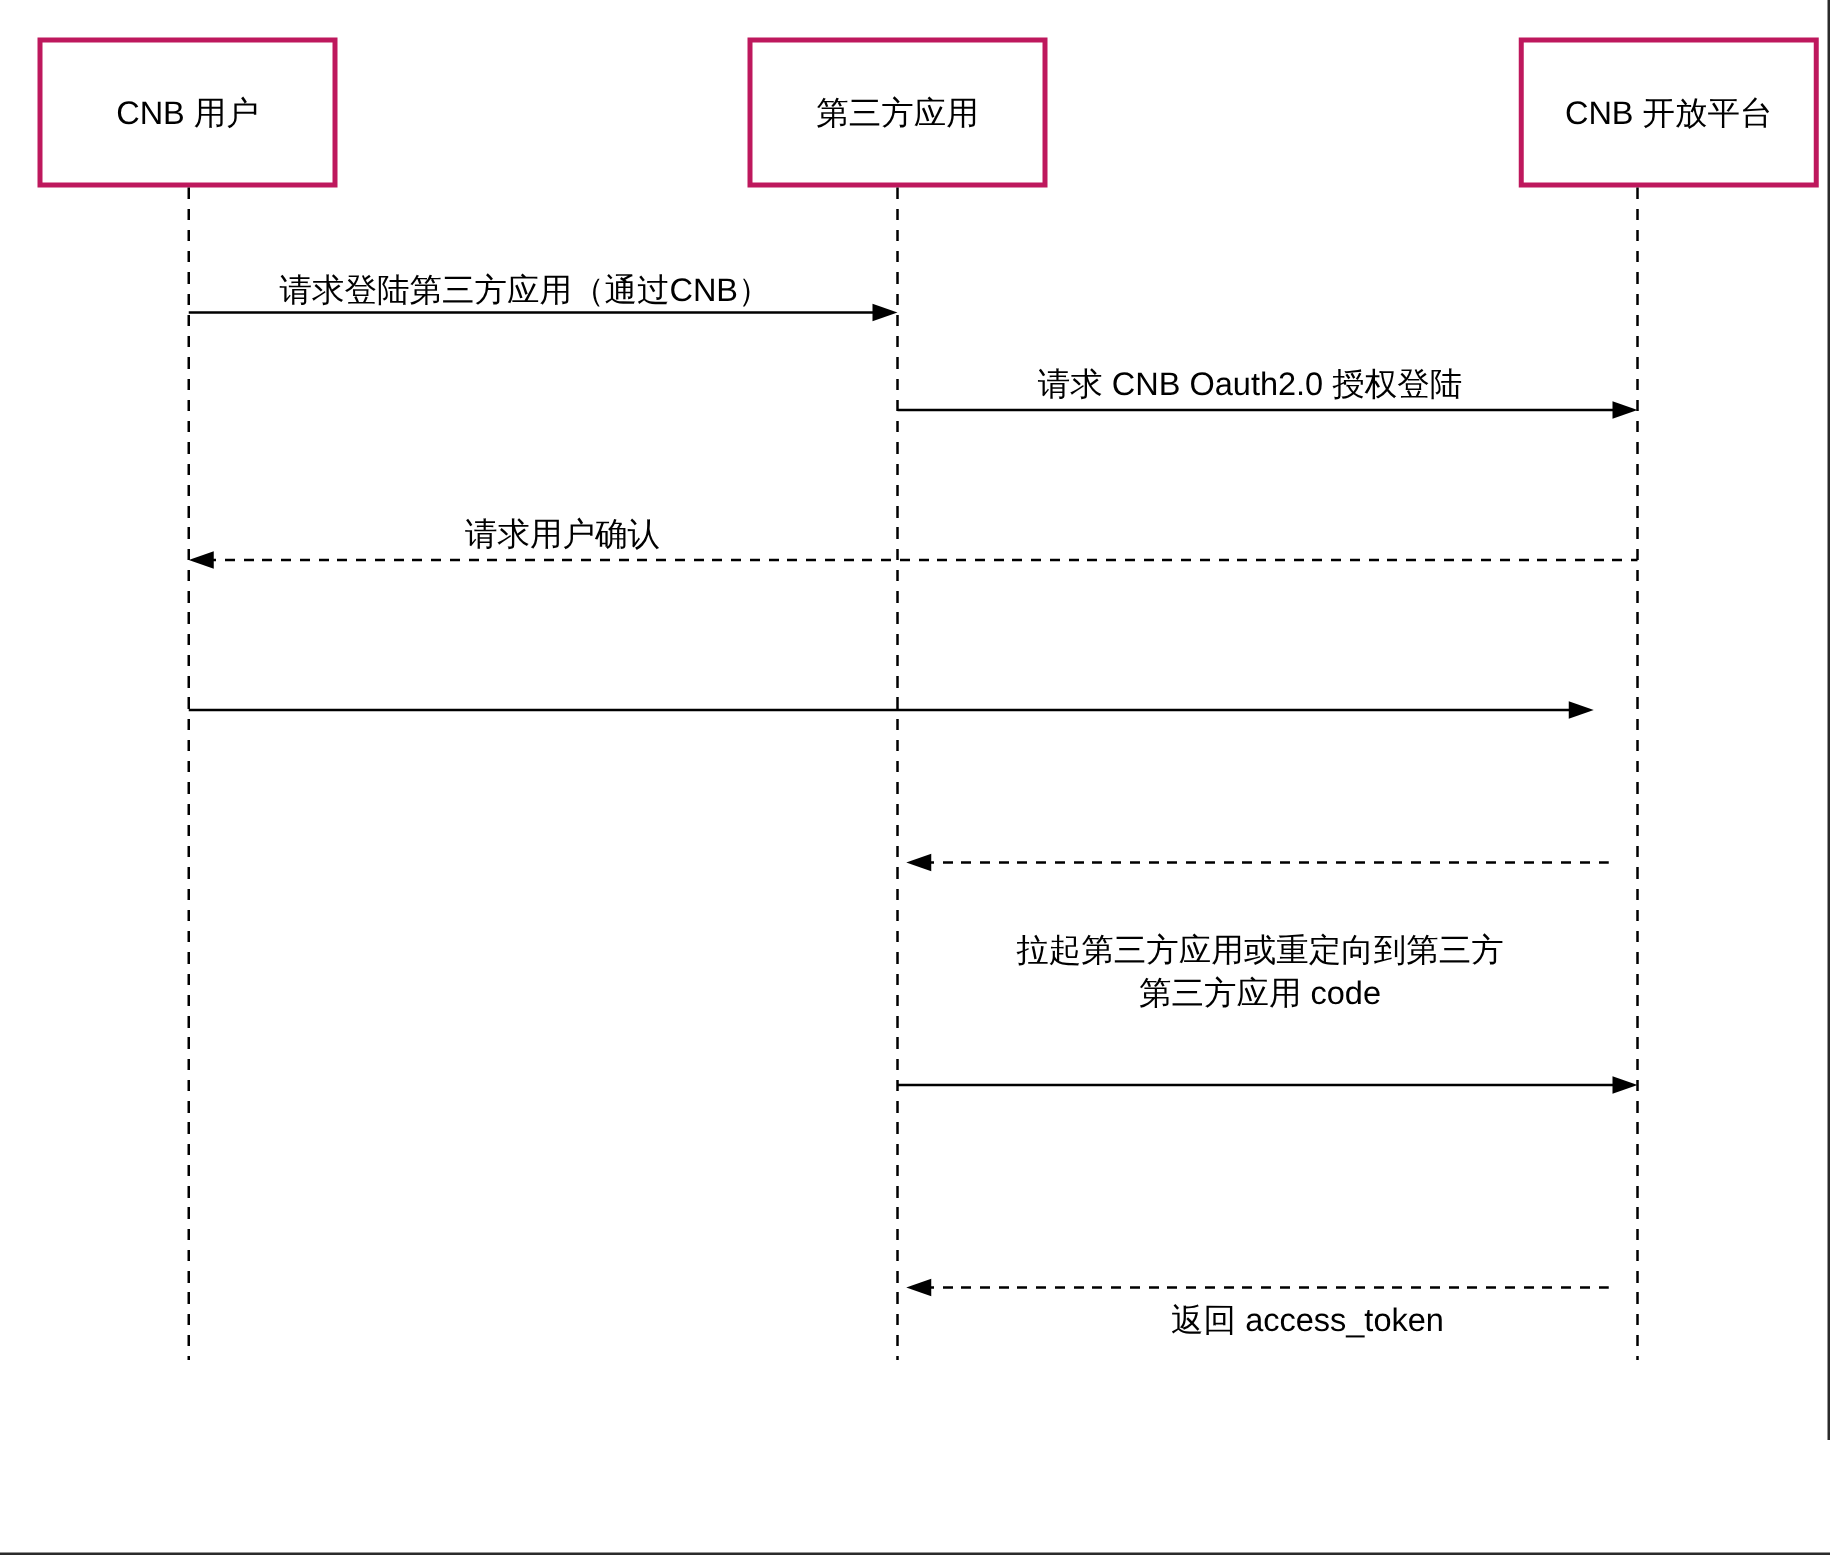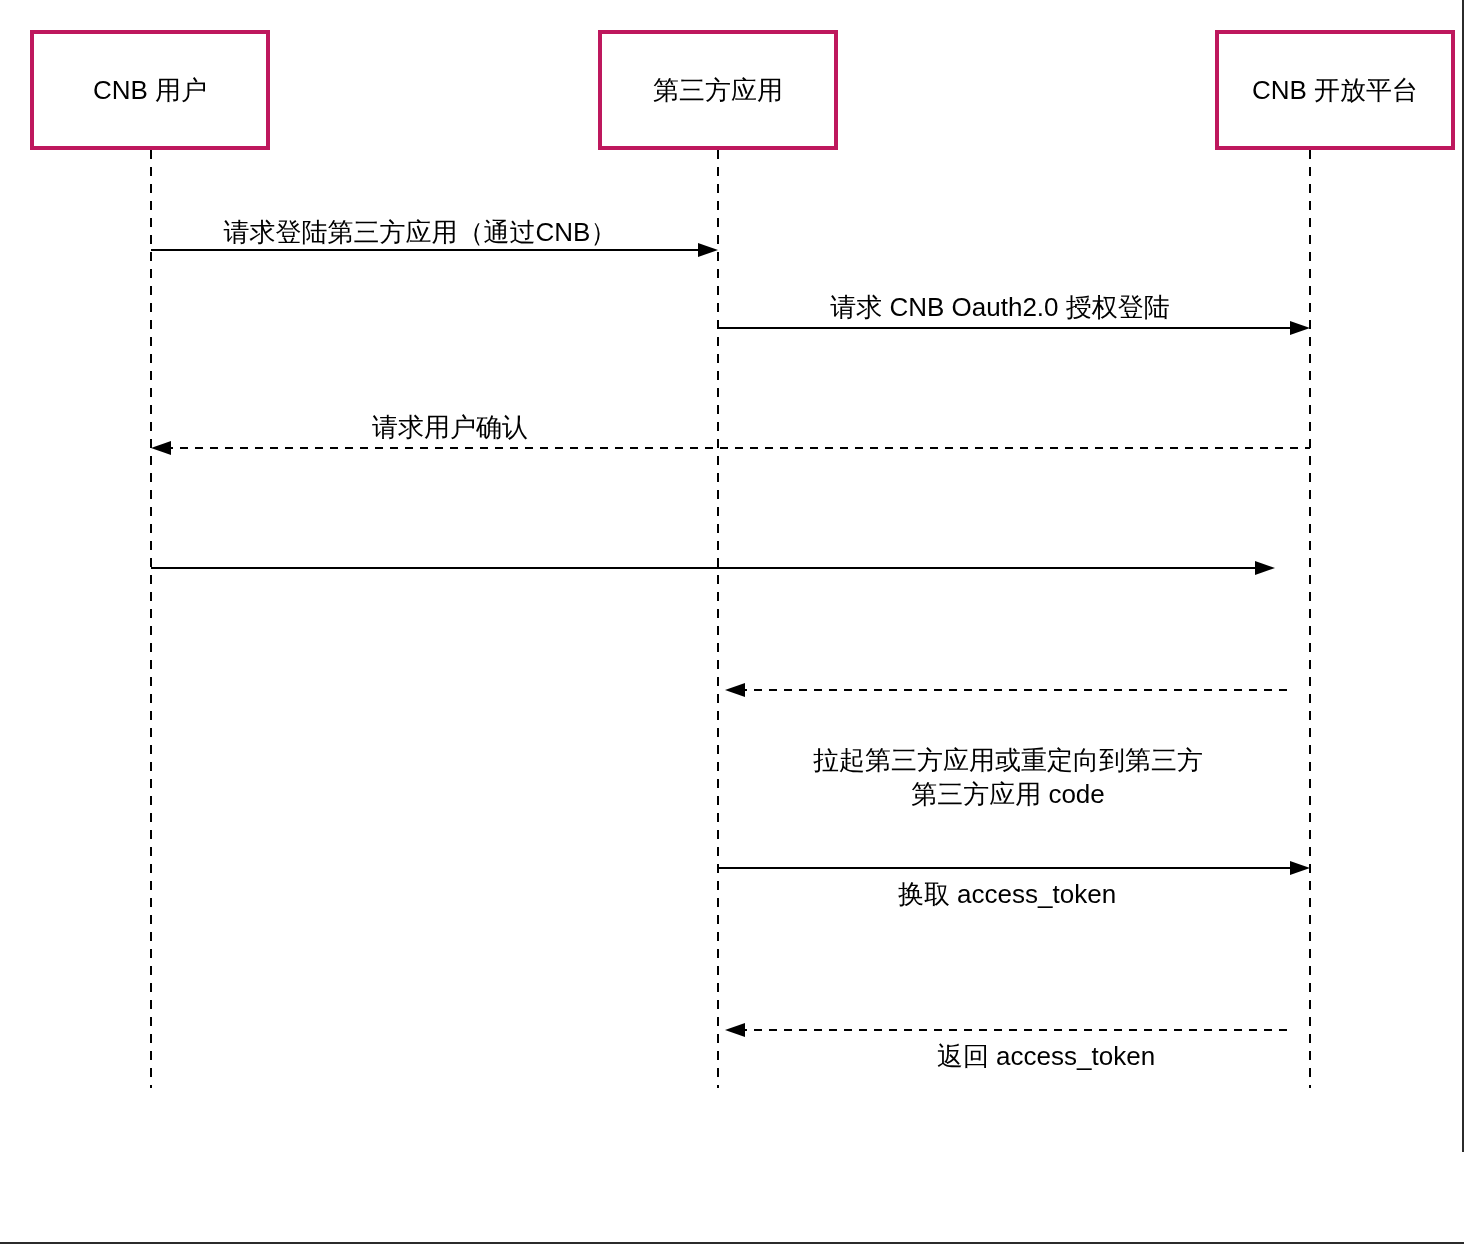--- a/index.html
+++ b/index.html
@@ -74,21 +74,20 @@
   <div class="mline dashed" style="left:739px;top:689px;width:548px;"></div>
   <div class="ah left" style="left:725px;top:683px;"></div>
   <div class="mlabel" style="left:708px;top:699px;margin-top:44px;">
     <div>拉起第三方应用或重定向到第三方</div>
     <div>第三方应用 code</div>
   </div>
 
   <div class="mline" style="left:718px;top:867px;width:578px;"></div>
   <div class="ah right" style="left:1290px;top:861px;"></div>
   <div class="mlabel" style="left:707px;top:877px;">
-    <div>换取 access_token</div>
   </div>
 
   <div class="mline dashed" style="left:739px;top:1029px;width:548px;"></div>
   <div class="ah left" style="left:725px;top:1023px;"></div>
   <div class="mlabel" style="left:746px;top:1039px;">返回 access_token</div>
 
   <div class="win-right"></div>
   <div class="win-bottom"></div>
 
 </div>

